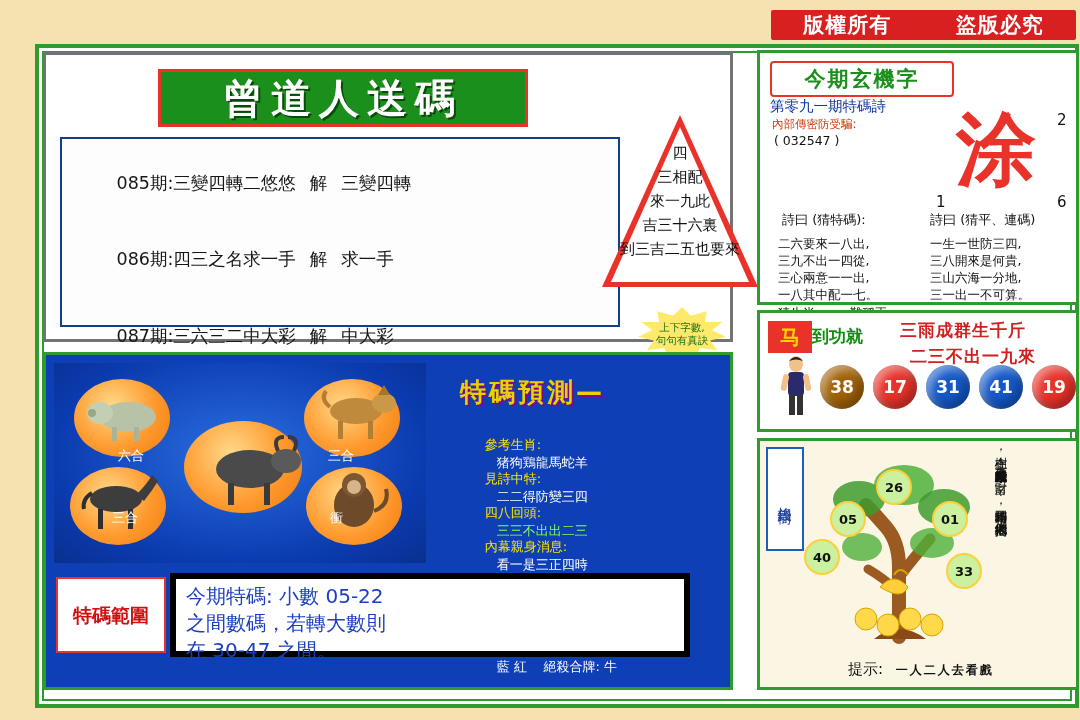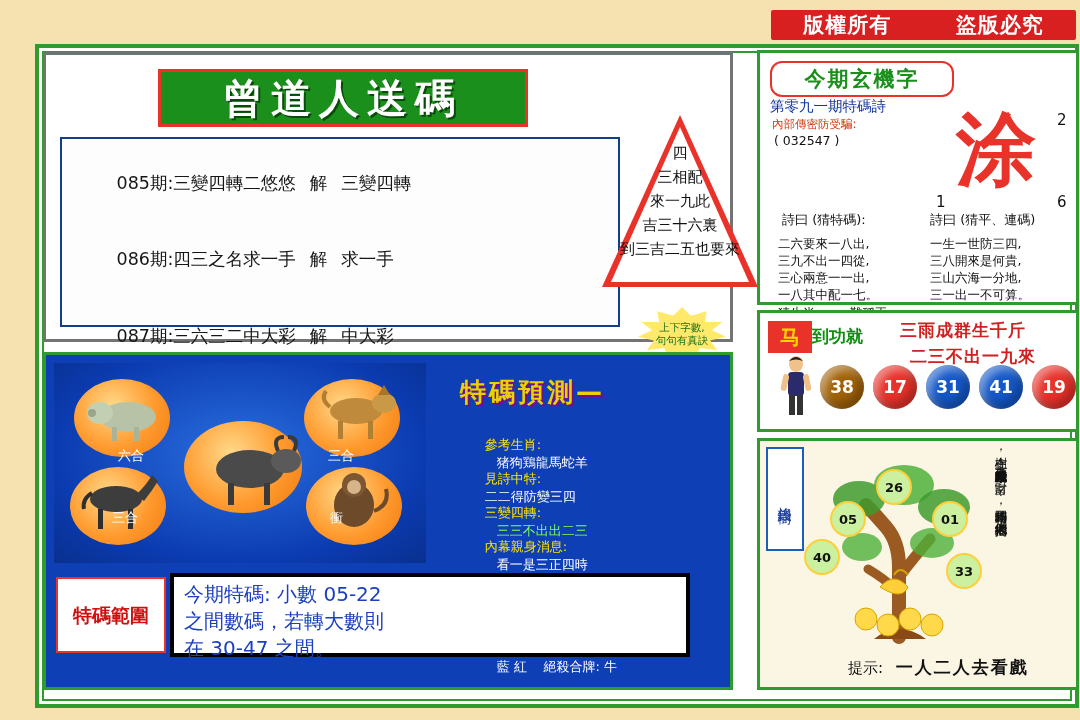--- a/index.html
+++ b/index.html
@@ -91,21 +91,21 @@
   }
   .starburst span{font-size:10.5px;color:#1b6f1b;line-height:13px;}
 
   
   .rt{
     position:absolute;left:740px;top:50px;width:322px;height:255px;
     border:3px solid #2f9b2f;background:#ffffff;box-sizing:border-box;
   }
   .rt-title{
     position:absolute;left:10px;top:8px;width:180px;height:32px;
-    border:2px solid #e8322a;border-radius:12px;background:#fff;
+    border:2px solid #e8322a;border-radius:4px;background:#fff;
     display:flex;align-items:center;justify-content:center;
   }
   .rt-title span{color:#1b8f1b;font-size:21px;font-weight:bold;letter-spacing:2px;}
   .rt-sub{position:absolute;left:10px;top:44px;font-size:14.5px;color:#12379b;}
   .rt-sub2{position:absolute;left:12px;top:64px;font-size:11.5px;color:#d03a12;}
   .rt-code{position:absolute;left:14px;top:80px;font-size:12.5px;color:#111;}
   .bigchar{
     position:absolute;left:196px;top:56px;font-size:80px;color:#e8322a;
     font-weight:bold;font-family:"DejaVu Serif","Liberation Serif",serif;
     line-height:80px;
@@ -156,21 +156,21 @@
   }
   .rb-right .v{writing-mode:vertical-rl;font-size:12.5px;color:#111;line-height:18px;height:150px;}
   .tree-area{position:absolute;left:44px;top:6px;width:190px;height:200px;}
   .tnum{
     position:absolute;width:32px;height:32px;border-radius:50%;
     border:2px solid #ffcf3a;background:#caf0a0;
     display:flex;align-items:center;justify-content:center;
     font-size:13px;color:#111;font-weight:bold;
   }
   .hint{position:absolute;left:88px;bottom:8px;font-size:15px;color:#111;}
-  .hint b{color:#111;font-size:17px;letter-spacing:2px;}
+  .hint b{color:#111;font-size:12px;letter-spacing:2px;}
 
   
   .lb{
     position:absolute;left:26px;top:352px;width:690px;height:338px;
     border:3px solid #2f9b2f;background:#0f3fb4;box-sizing:border-box;
   }
   .anim-box{
     position:absolute;left:8px;top:8px;width:372px;height:200px;
     background:radial-gradient(ellipse at 50% 45%, #2a6fe0 0%, #0b3bb0 70%, #09308f 100%);
   }
@@ -189,21 +189,21 @@
   .pred-val.green{color:#7dff5a;}
 
   .tm-box{
     position:absolute;left:10px;top:222px;width:106px;height:72px;
     border:2px solid #e8322a;background:#ffffff;
     display:flex;align-items:center;justify-content:center;
   }
   .tm-box span{font-size:19px;color:#d01010;font-weight:bold;line-height:24px;text-align:center;}
   .tm-txt{
     position:absolute;left:124px;top:218px;width:520px;height:84px;
-    border:4px solid #000000;background:#ffffff;box-sizing:border-box;padding:4px 10px;
+    border:6px solid #000000;background:#ffffff;box-sizing:border-box;padding:4px 10px;
   }
   .tm-txt div{font-size:20px;color:#1b3fc0;line-height:27px;white-space:pre;}
 </style>
 </head>
 <body>
 
 <div class="page">
 
   <div class="copyright">
     <span>版權所有</span>
@@ -424,24 +424,24 @@
     </div>
 
     <div class="pred-title">特碼預測—</div>
 
     <div class="pred-row" style="left:414px;top:66px">
       <span class="pred-key">參考生肖:</span>
       <span class="pred-val" style="margin-left:12px">猪狗鶏龍馬蛇羊</span>
     </div>
     <div class="pred-row" style="left:414px;top:100px">
       <span class="pred-key">見詩中特:</span>
-      <span class="pred-val" style="margin-left:0">二二得防變三四</span>
+      <span class="pred-val" style="margin-left:12px">二二得防變三四</span>
     </div>
     <div class="pred-row" style="left:414px;top:134px">
-      <span class="pred-key">三變四轉:</span>
+      <span class="pred-key">四八回頭:</span>
       <span class="pred-val green" style="margin-left:12px">三三不出出二三</span>
     </div>
     <div class="pred-row" style="left:414px;top:168px">
       <span class="pred-key">內幕親身消息:</span>
       <span class="pred-val" style="margin-left:12px">看一是三正四時</span>
     </div>
     <div class="pred-row" style="left:414px;top:202px">
       <span class="pred-key">賽馬會獨家料:</span>
       <span class="pred-val" style="margin-left:12px">五三之內有玄機</span>
     </div>

